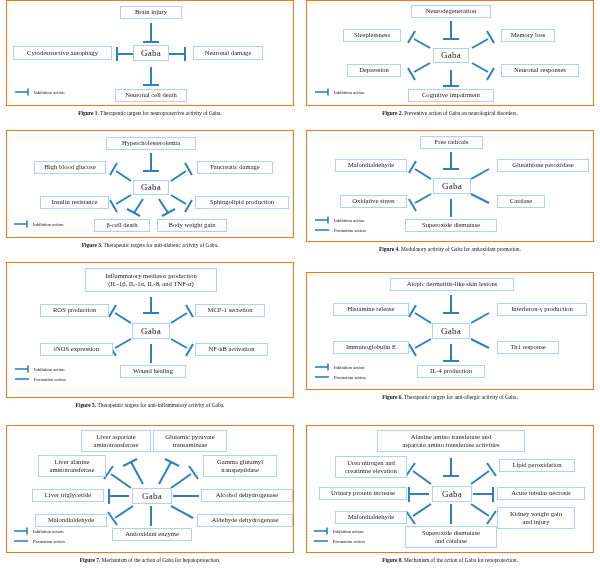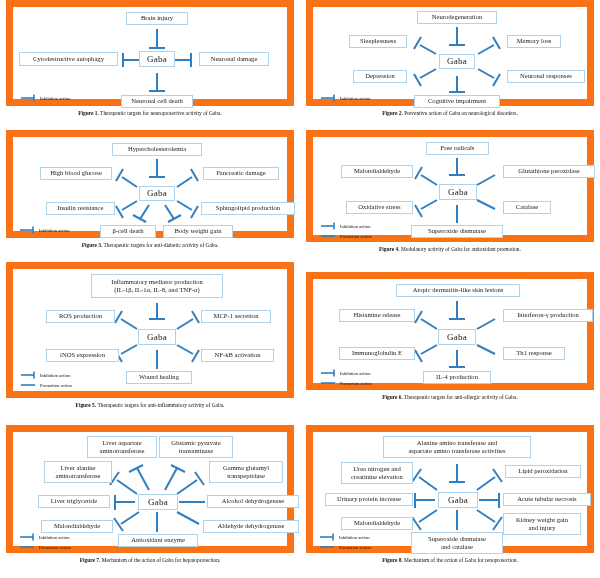--- a/index.html
+++ b/index.html
@@ -13,21 +13,21 @@
     width:600px;height:578px;
     display:grid;
     grid-template-columns:300px 300px;
     grid-template-rows:130px 132px 163px 153px;
   }
   .cell{position:relative;box-sizing:border-box;padding:0 6px;}
 
   .panel{
     position:relative;
     box-sizing:border-box;
-    border:7px solid #f97316;
+    border:1px solid #f97316;
     background:#ffffff;
     width:100%;
   }
   .caption{
     font-family:"Liberation Serif", serif;
     font-size:5.4px;
     text-align:center;
     line-height:1.25;
     margin-top:4px;
     color:#111;

